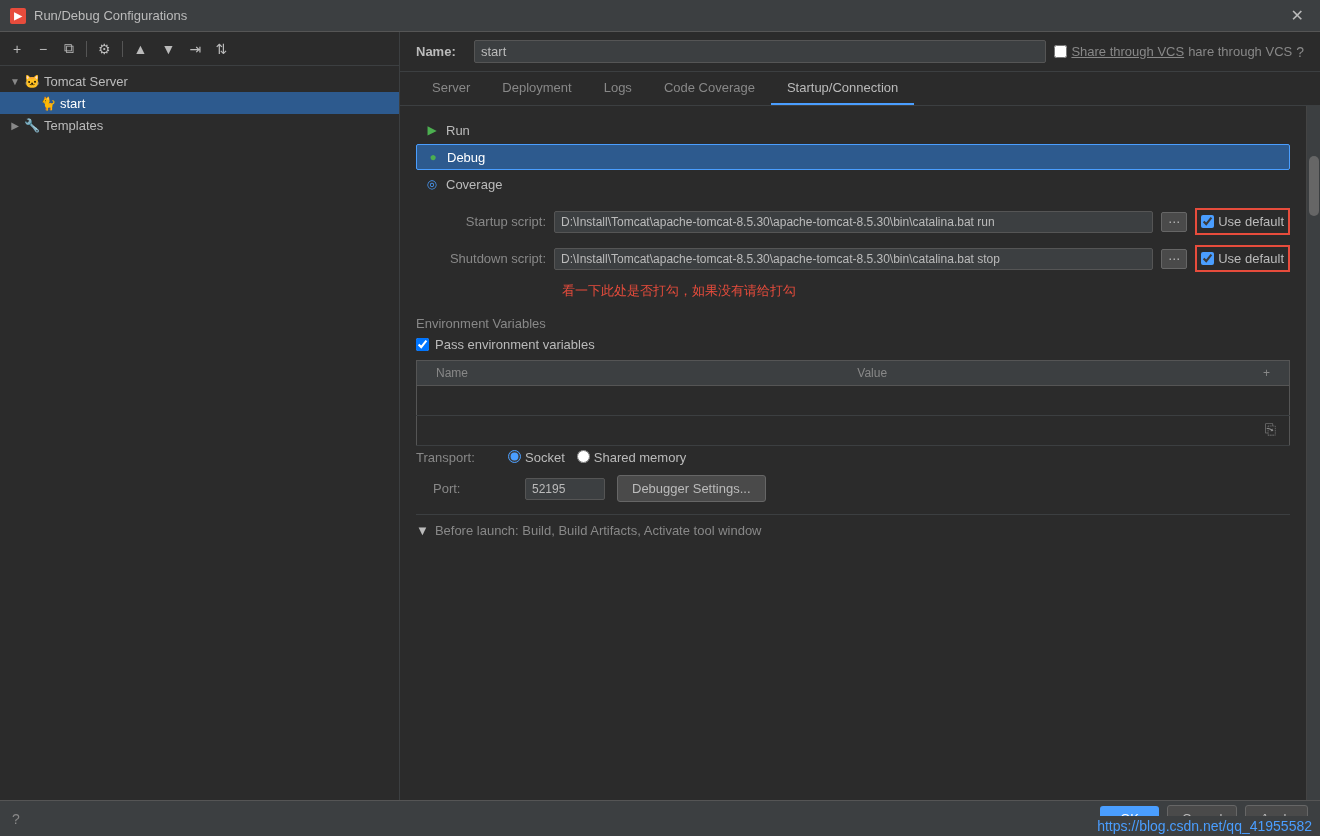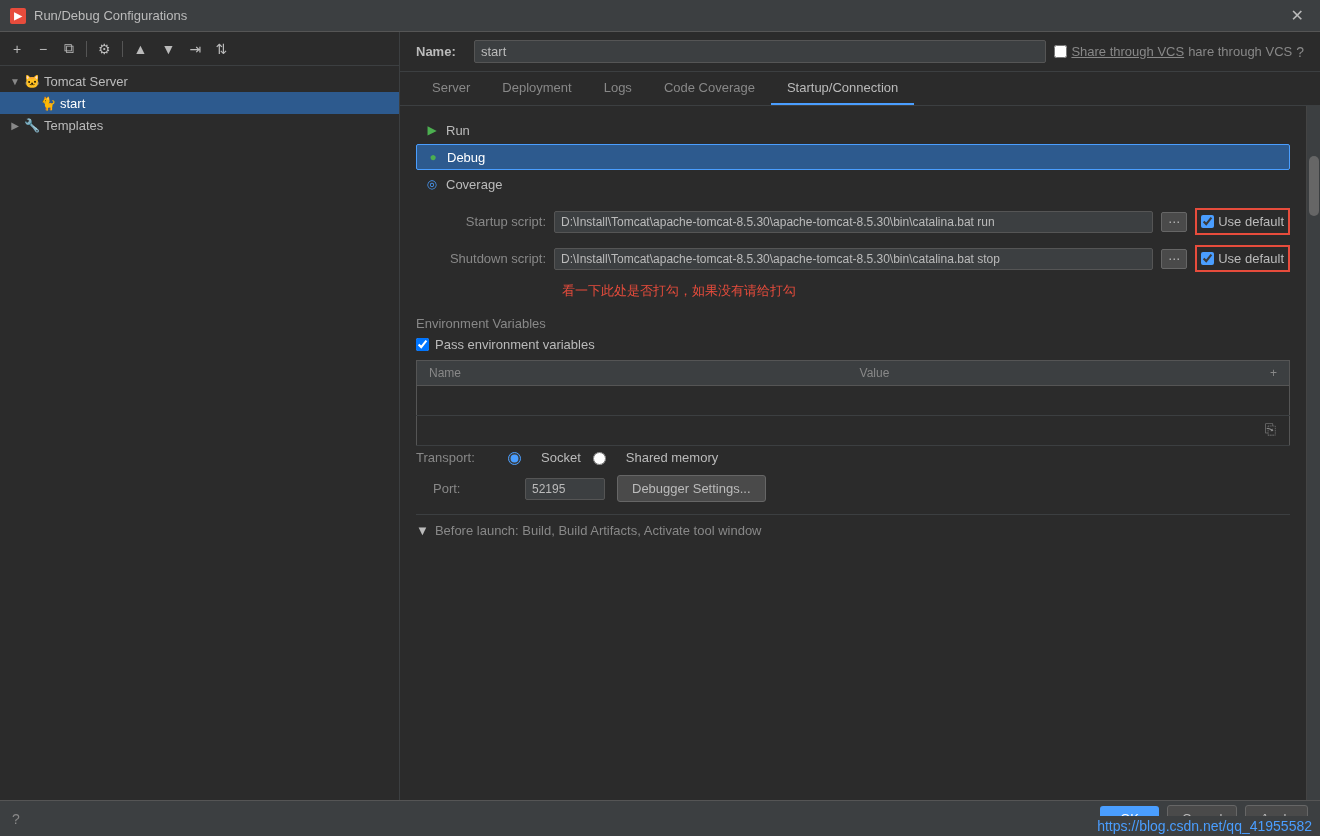--- a/index.html
+++ b/index.html
@@ -264,21 +264,21 @@
     .env-title { color: #888; font-size: 13px; margin-bottom: 6px; }
     .env-pass-row { display: flex; align-items: center; gap: 6px; margin-bottom: 8px; }
     .env-table {
       width: 100%;
       border-collapse: collapse;
       border: 1px solid #555;
     }
     .env-table th {
       background: #3c3f41;
       color: #888;
-      padding: 5px 12px;
+      padding: 5px 19px;
       text-align: left;
       font-weight: normal;
       border-bottom: 1px solid #555;
       font-size: 12px;
     }
     .env-table td {
       padding: 5px 8px;
       color: #bbbbbb;
       font-size: 12px;
       border-bottom: 1px solid #3c3f41;
@@ -290,21 +290,21 @@
     }
 
     
     .transport-section {
       margin-top: 4px;
       display: flex;
       align-items: center;
       gap: 12px;
     }
     .transport-label { color: #888; font-size: 13px; min-width: 80px; }
-    .radio-option { display: flex; align-items: flex-end; gap: 20px; cursor: pointer; }
+    .radio-option { display: flex; align-items: flex-start; gap: 4px; cursor: pointer; }
     .radio-option input[type=radio] { cursor: pointer; accent-color: #4a9eff; }
 
     
     .port-section {
       margin-top: 10px;
       display: flex;
       align-items: center;
       gap: 12px;
       margin-left: 17px;
     }

